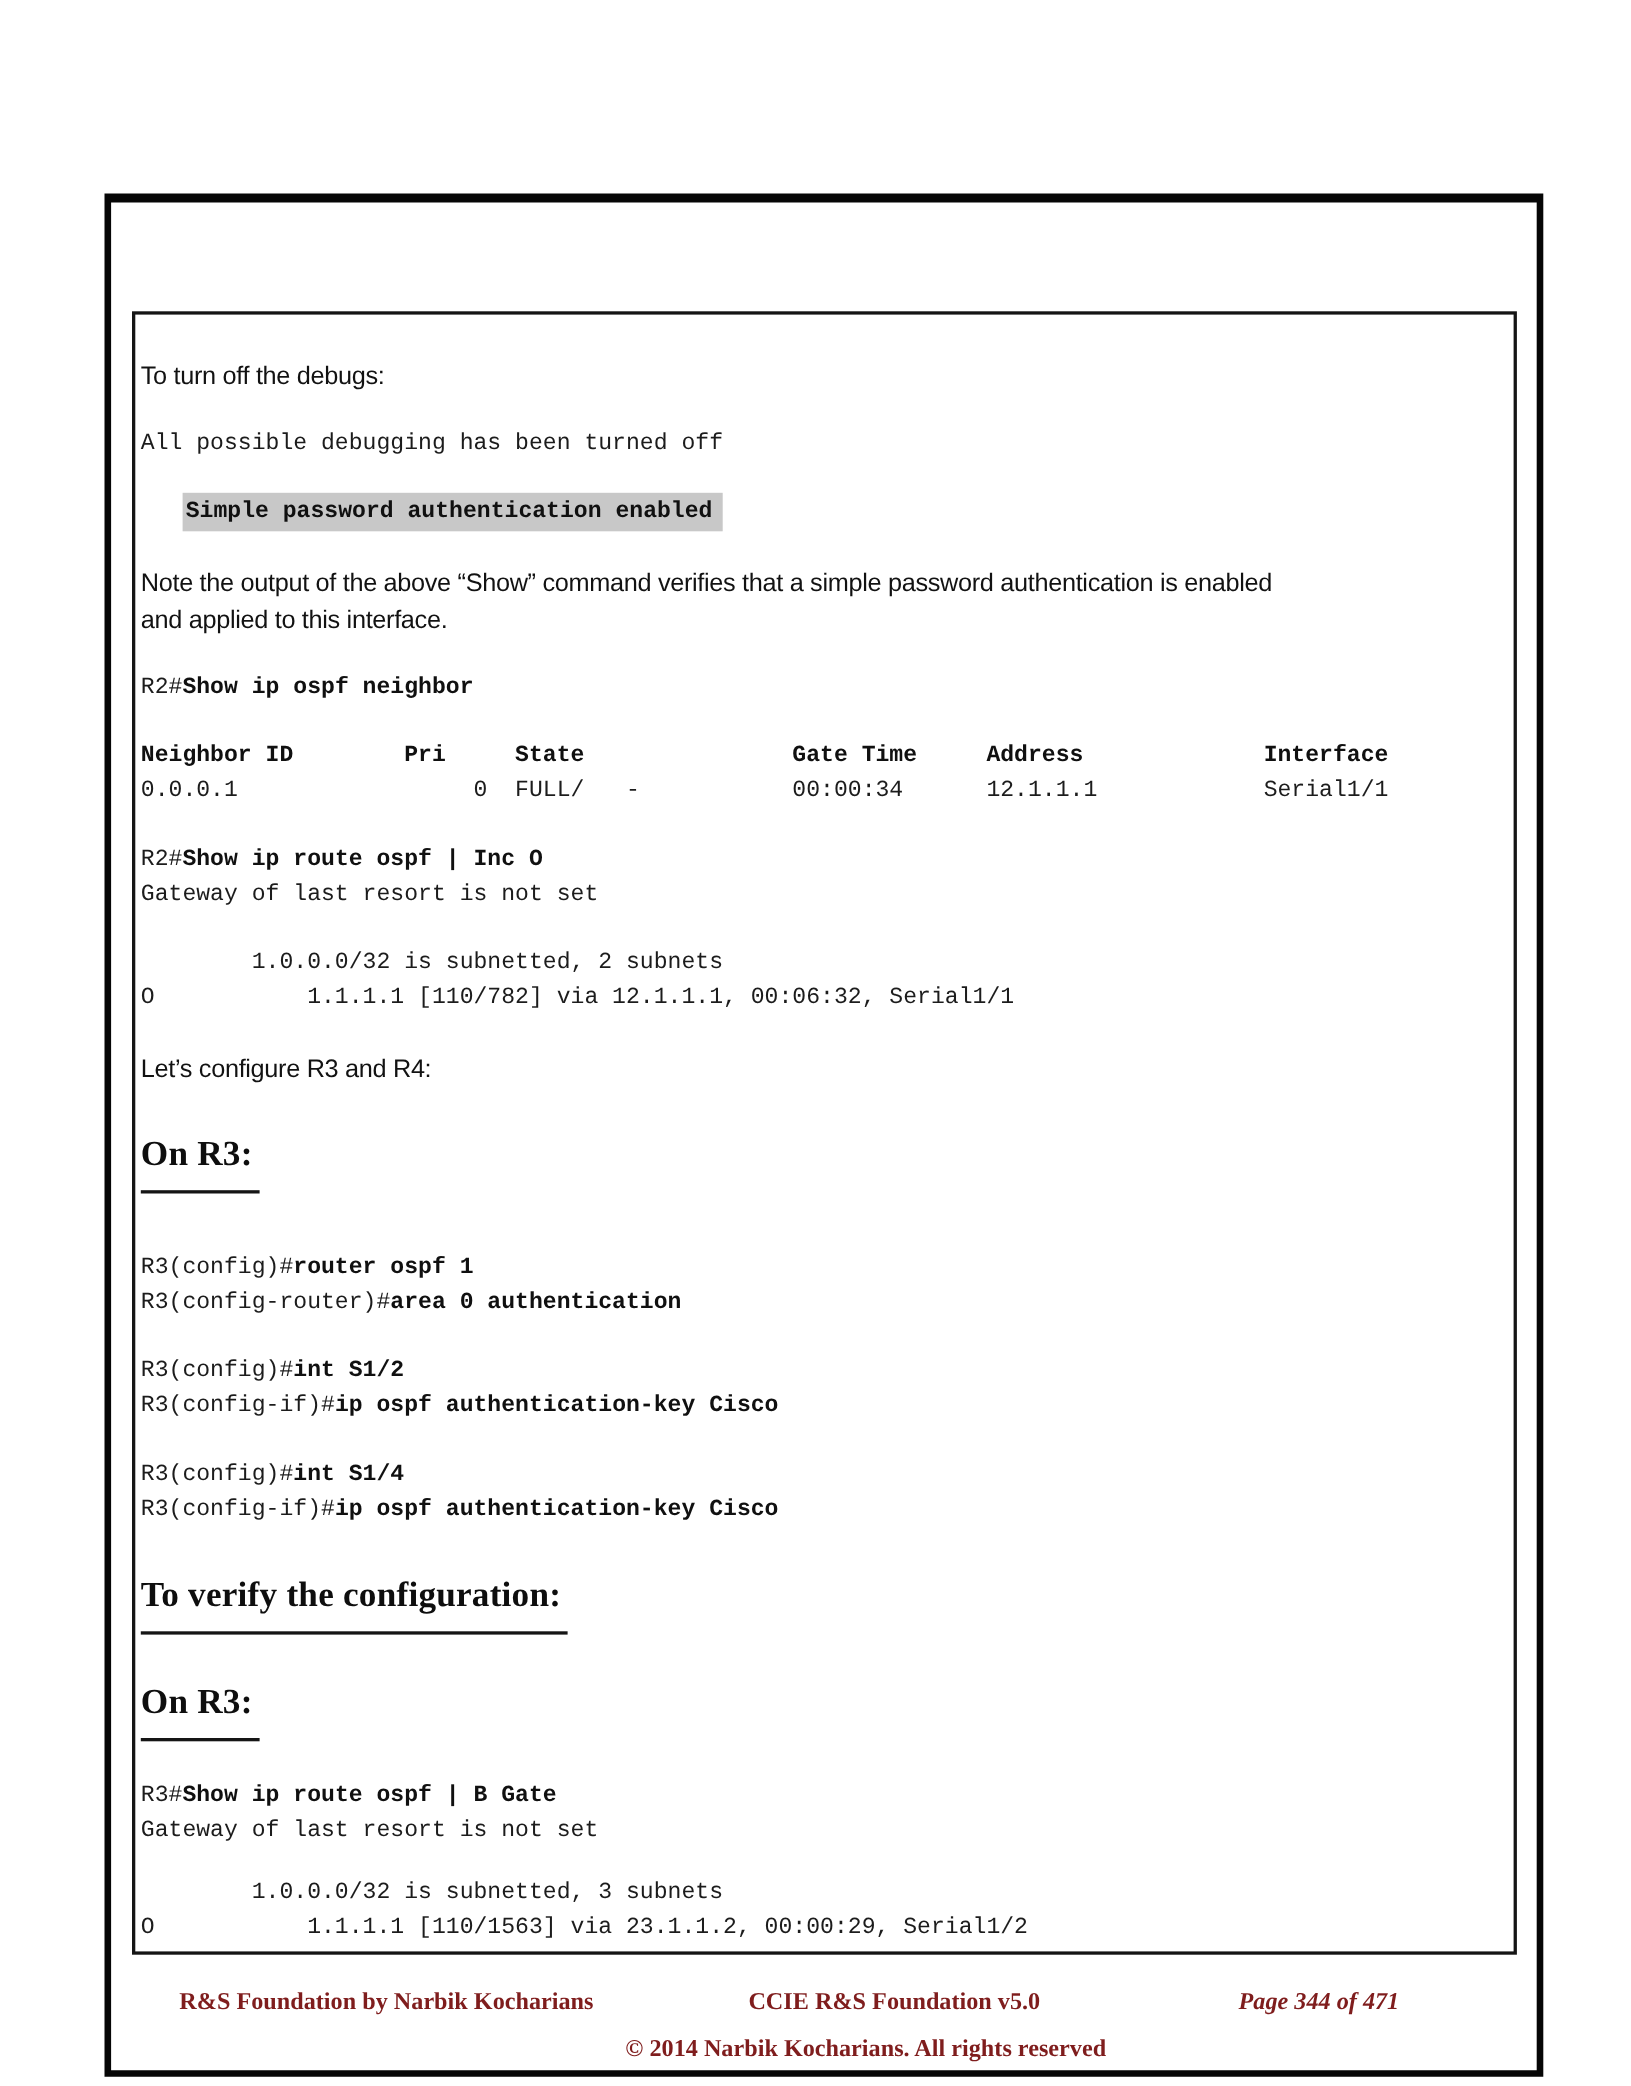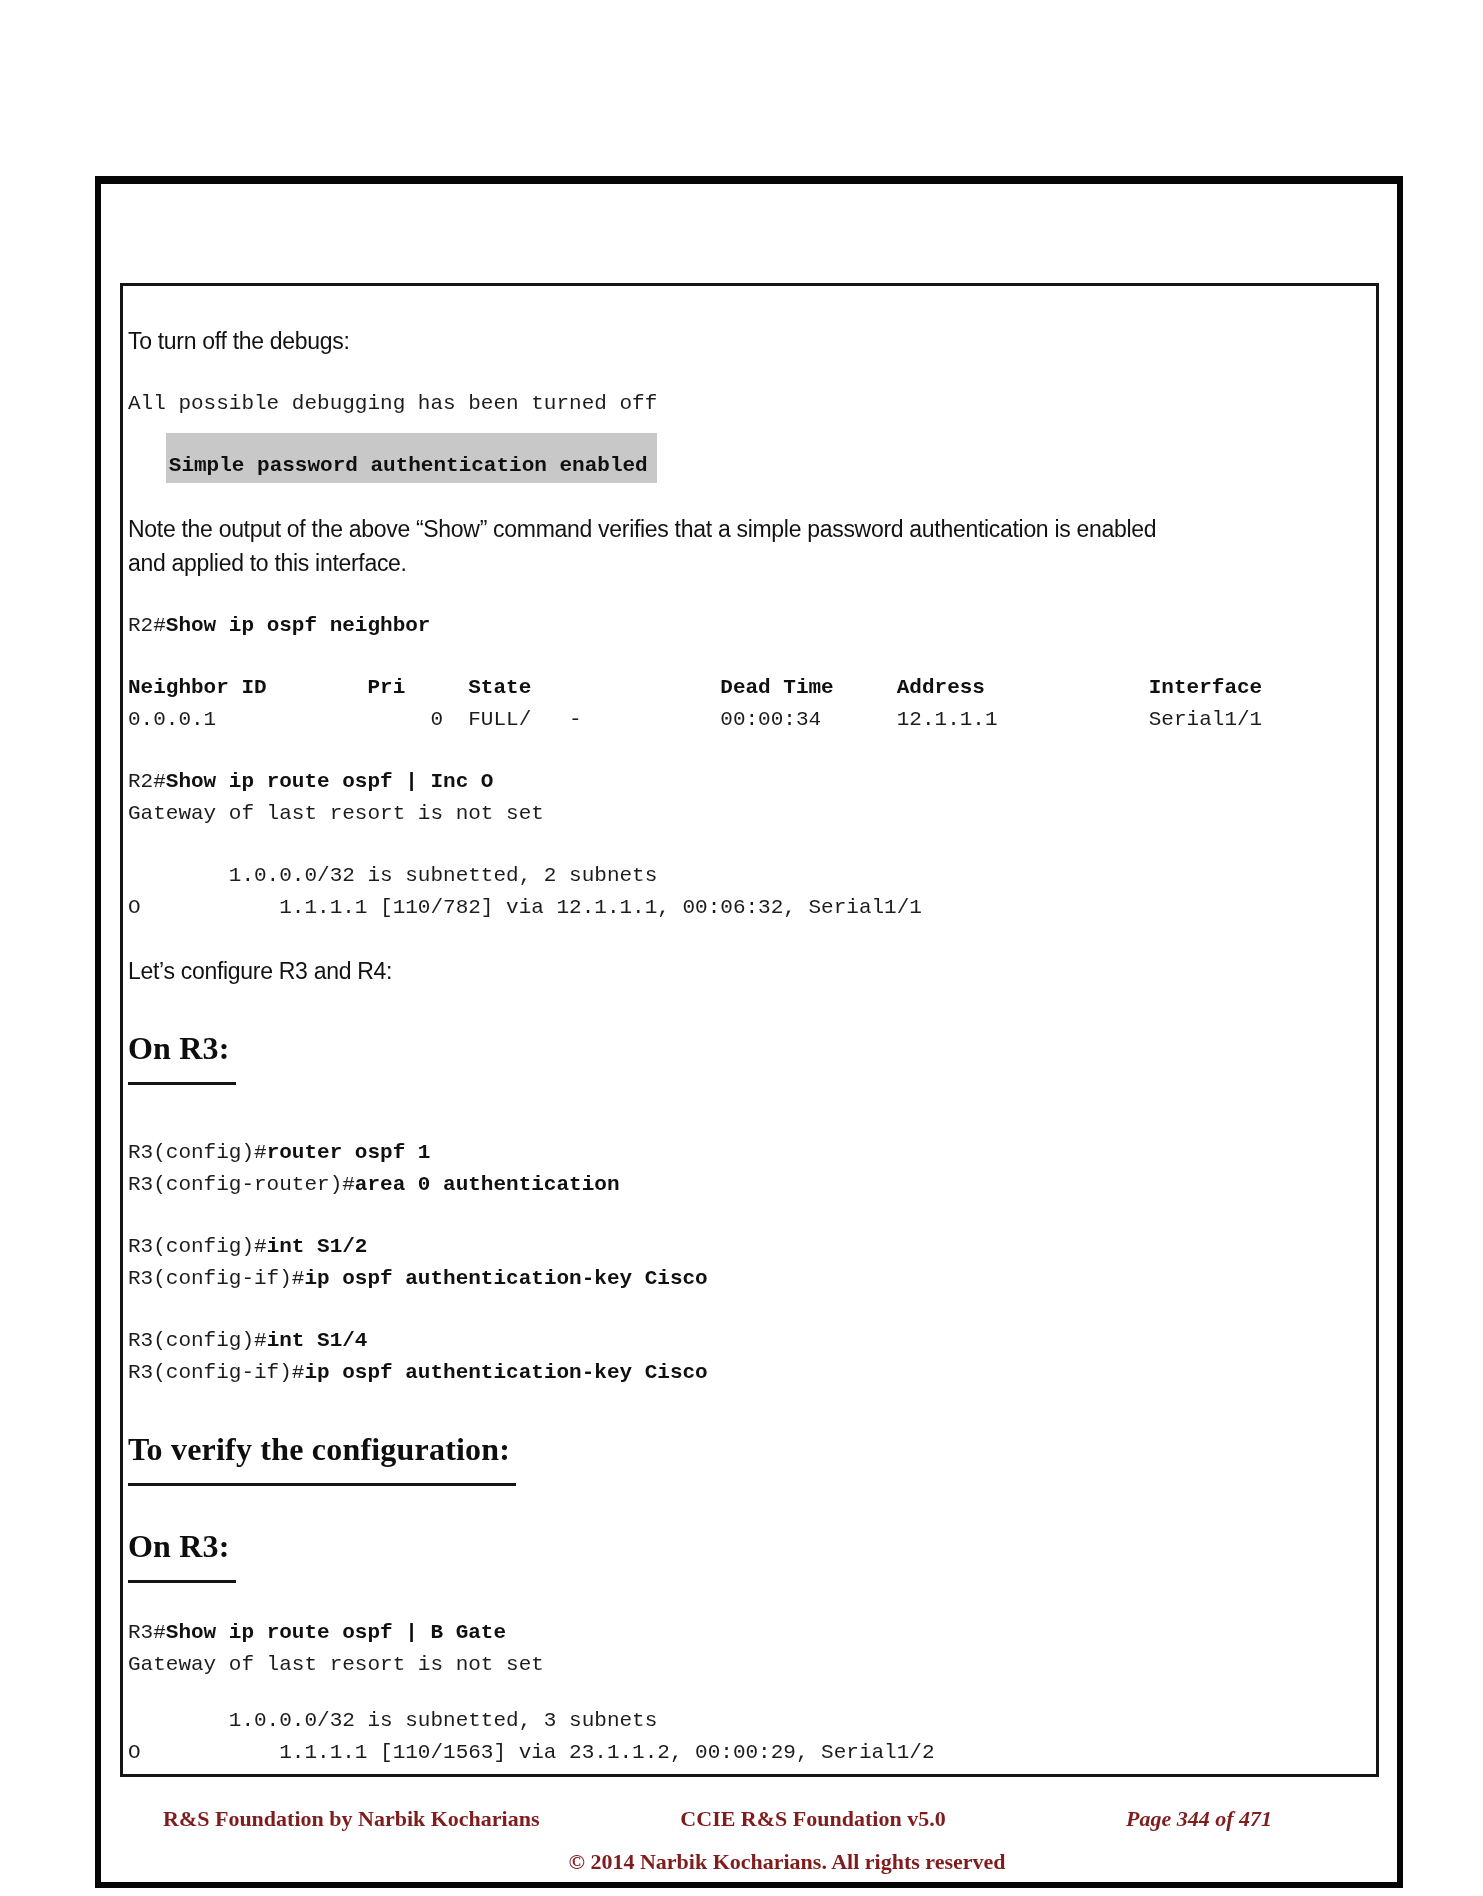--- a/index.html
+++ b/index.html
@@ -51,21 +51,21 @@
   }
   .code-line {
     font-family:"Liberation Mono", monospace;
     font-size:21px; line-height:32px;
     white-space:pre;
     color:#1c1c1c;
   }
   .code-line .b { font-weight:bold; color:#101010; }
   .code-line .hl {
     background:var(--hl, #c8c8c8);
-    padding:21px 9px 6px 3px;
+    padding:6px 9px 6px 3px;
   }
 
   .footer {
     position:absolute; left:0; top:1622px;
     width:1296px; height:70px;
     font-family:"Liberation Serif", serif;
     font-weight:bold;
     font-size:22px; line-height:26px;
     color:#7f1d1d;
   }
@@ -91,21 +91,21 @@
           <div class="code-line"><span>   </span><span class="b hl">Simple password authentication enabled</span></div>
         </div>
         <div class="block sans">
           <div class="text-line">Note the output of the above “Show” command verifies that a simple password authentication is enabled</div>
           <div class="text-line">and applied to this interface.</div>
         </div>
         <div class="block code">
           <div class="code-line"><span>R2#</span><span class="b">Show ip ospf neighbor</span></div>
         </div>
         <div class="block code">
-          <div class="code-line"><span class="b">Neighbor ID        Pri     State               Dead Time     Address             Interface</span></div>
+          <div class="code-line"><span class="b">Neighbor ID        Pri     State               Gate Time     Address             Interface</span></div>
           <div class="code-line"><span>0.0.0.1                 0  FULL/   -           00:00:34      12.1.1.1            Serial1/1</span></div>
         </div>
         <div class="block code">
           <div class="code-line"><span>R2#</span><span class="b">Show ip route ospf | Inc O</span></div>
           <div class="code-line"><span>Gateway of last resort is not set</span></div>
         </div>
         <div class="block code">
           <div class="code-line"><span>        1.0.0.0/32 is subnetted, 2 subnets</span></div>
           <div class="code-line"><span>O           1.1.1.1 [110/782] via 12.1.1.1, 00:06:32, Serial1/1</span></div>
         </div>

